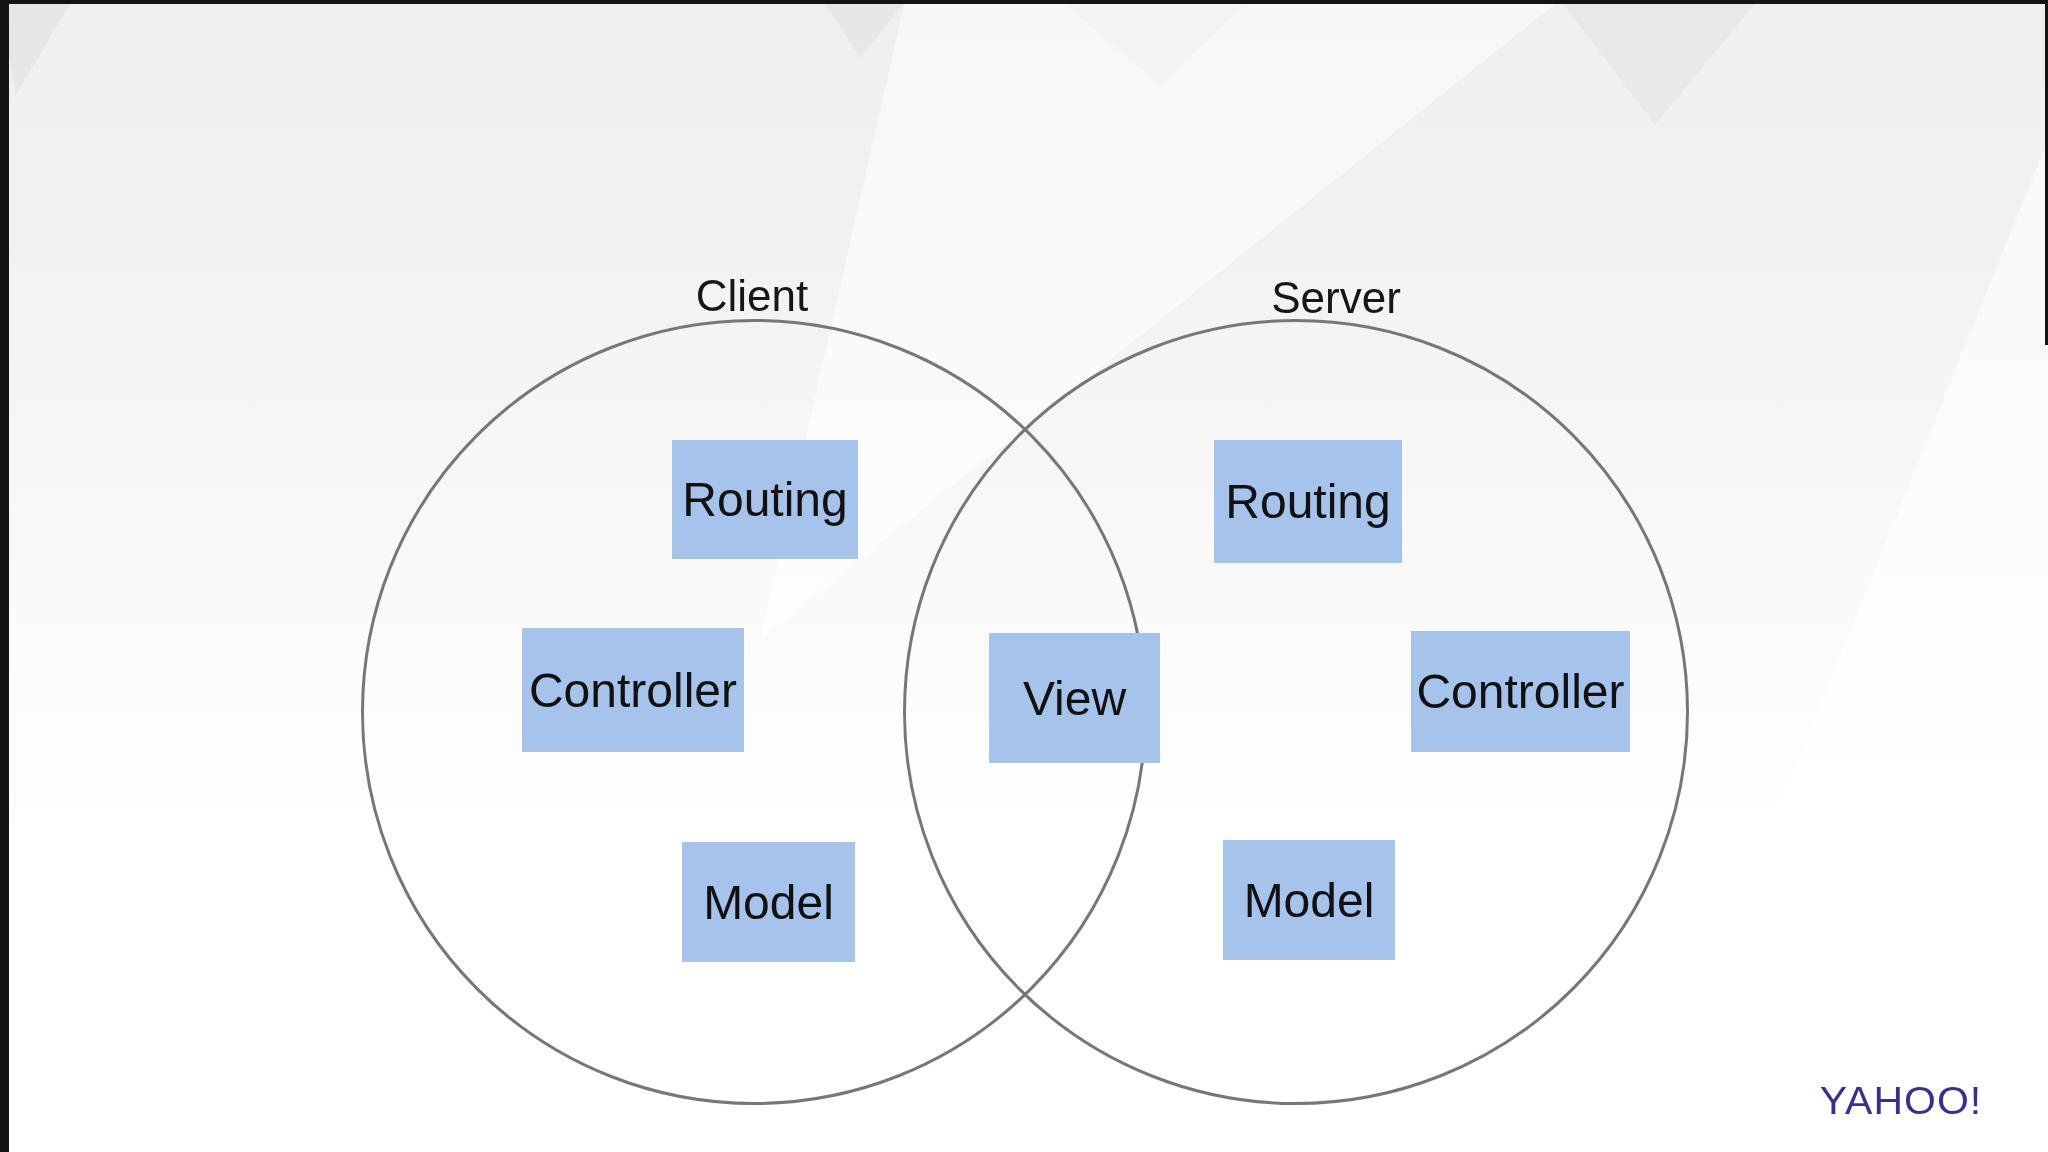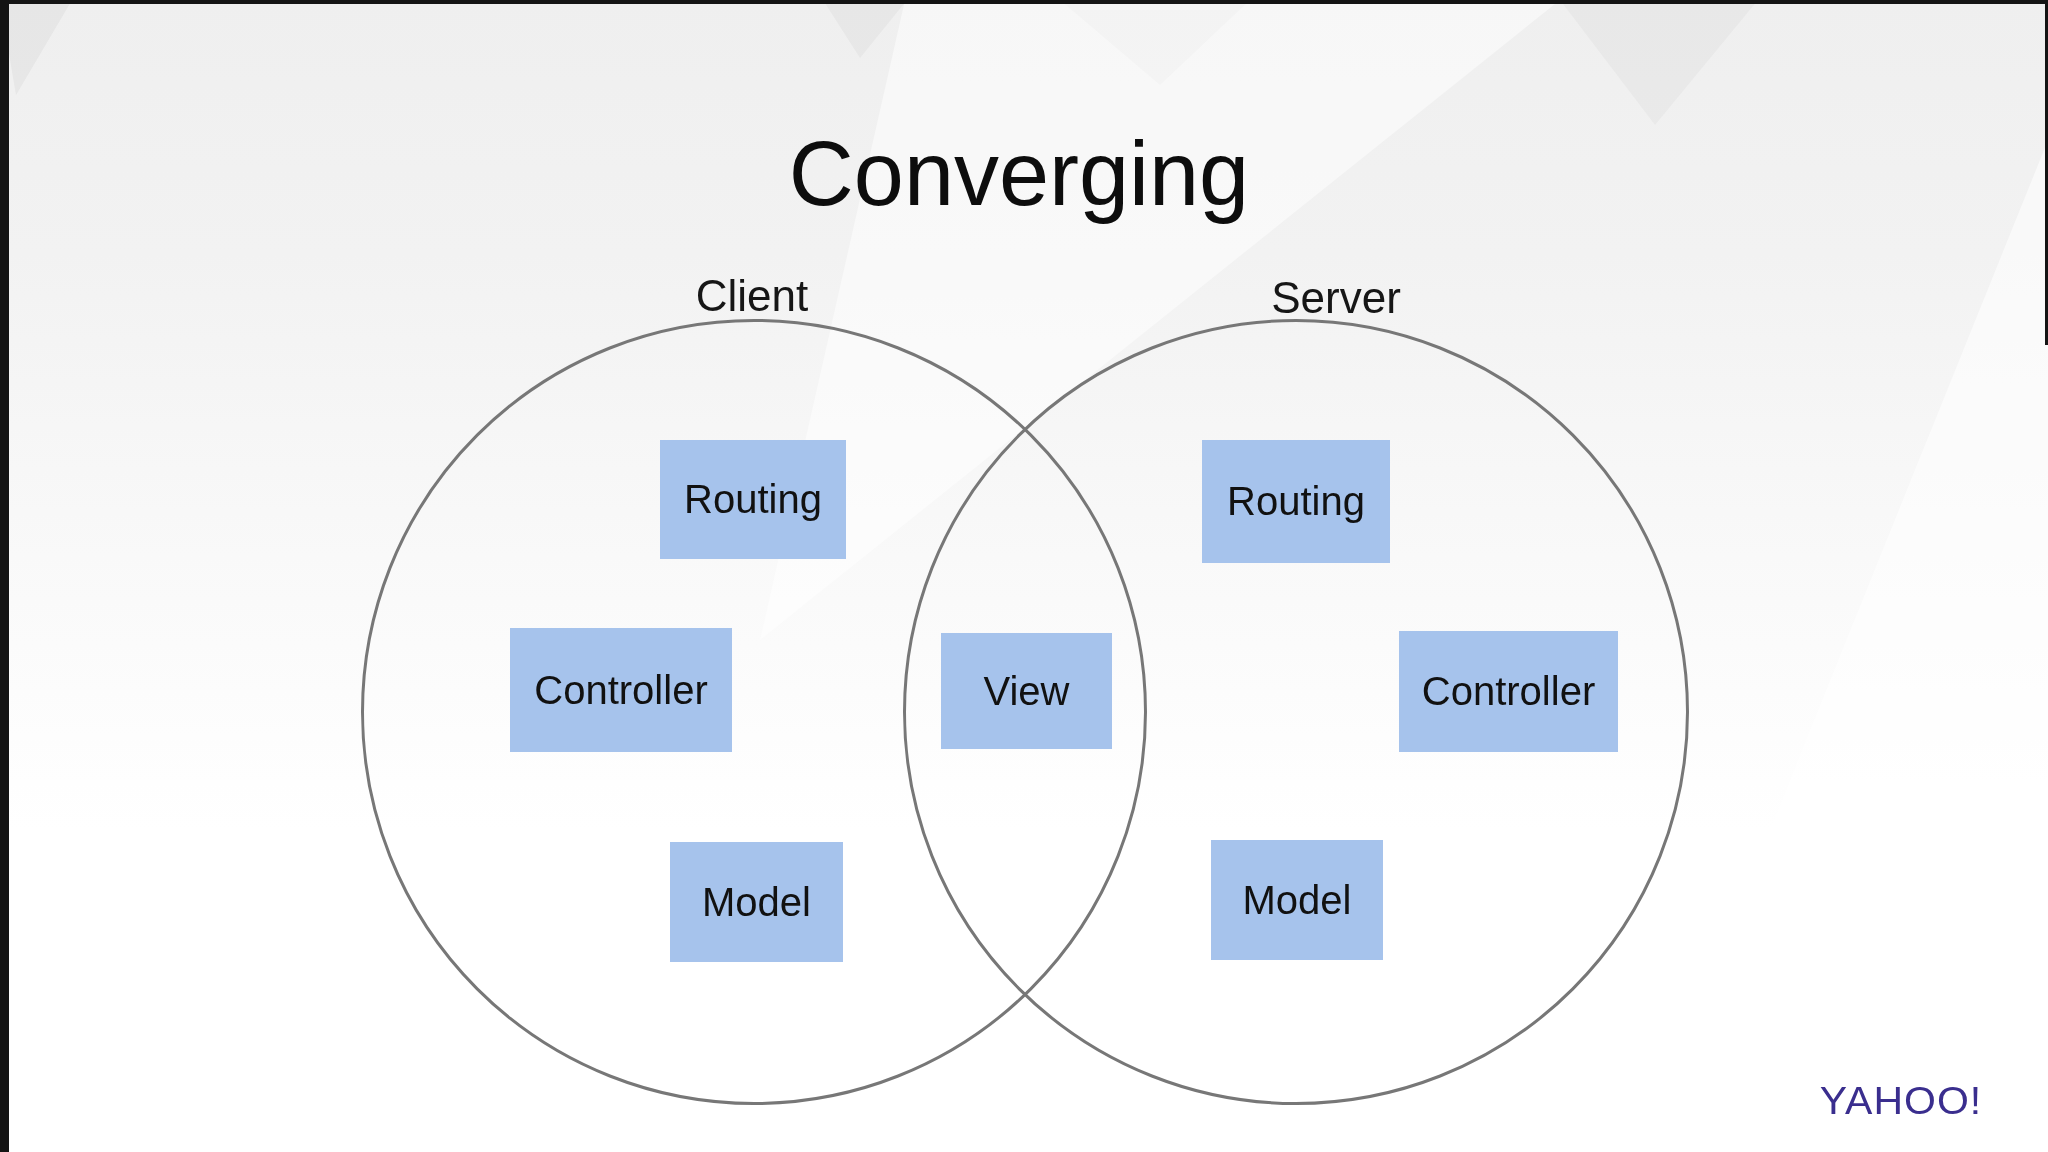--- a/index.html
+++ b/index.html
@@ -55,28 +55,29 @@
     border-radius:50%;
     background:transparent;
   }
   .client-circle{left:361px;top:319px;}
   .server-circle{left:903px;top:319px;}
 
   .node{
     position:absolute;
     background:var(--box-fill);
     color:var(--box-text);
-    font-size:40px;
+    font-size:48px;
     display:flex;align-items:center;justify-content:center;
     white-space:nowrap;
+    margin-left:12px;
   }
   .client-routing{left:660px;top:440px;width:186px;height:119px;}
   .client-controller{left:510px;top:628px;width:222px;height:124px;}
   .client-model{left:670px;top:842px;width:173px;height:120px;}
-  .view-node{left:941px;top:633px;width:171px;height:116px;}
+  .view-node{left:977px;top:633px;width:171px;height:130px;}
   .server-routing{left:1202px;top:440px;width:188px;height:123px;}
   .server-controller{left:1399px;top:631px;width:219px;height:121px;}
   .server-model{left:1211px;top:840px;width:172px;height:120px;}
 
   .yahoo{
     position:absolute;left:1901px;top:1101px;
     transform:translate(-50%,-50%) scaleY(0.96);
     font-size:41px;font-weight:400;
     color:var(--yahoo-purple);
     letter-spacing:1px;white-space:nowrap;
@@ -91,21 +92,20 @@
   <div class="tri tri-2"></div>
   <div class="tri tri-3"></div>
   <div class="tri tri-4"></div>
   <div class="tri tri-5"></div>
   <div class="tri tri-6"></div>
 
   <div class="edge edge-left"></div>
   <div class="edge edge-top"></div>
   <div class="edge edge-right"></div>
 
-  <h1 class="title">Converging</h1>
 
   <div>
     <div class="set-label client-label">Client</div>
     <div class="set-label server-label">Server</div>
 
     <div class="circle client-circle"></div>
     <div class="circle server-circle"></div>
 
     <div class="node client-routing">Routing</div>
     <div class="node client-controller">Controller</div>

